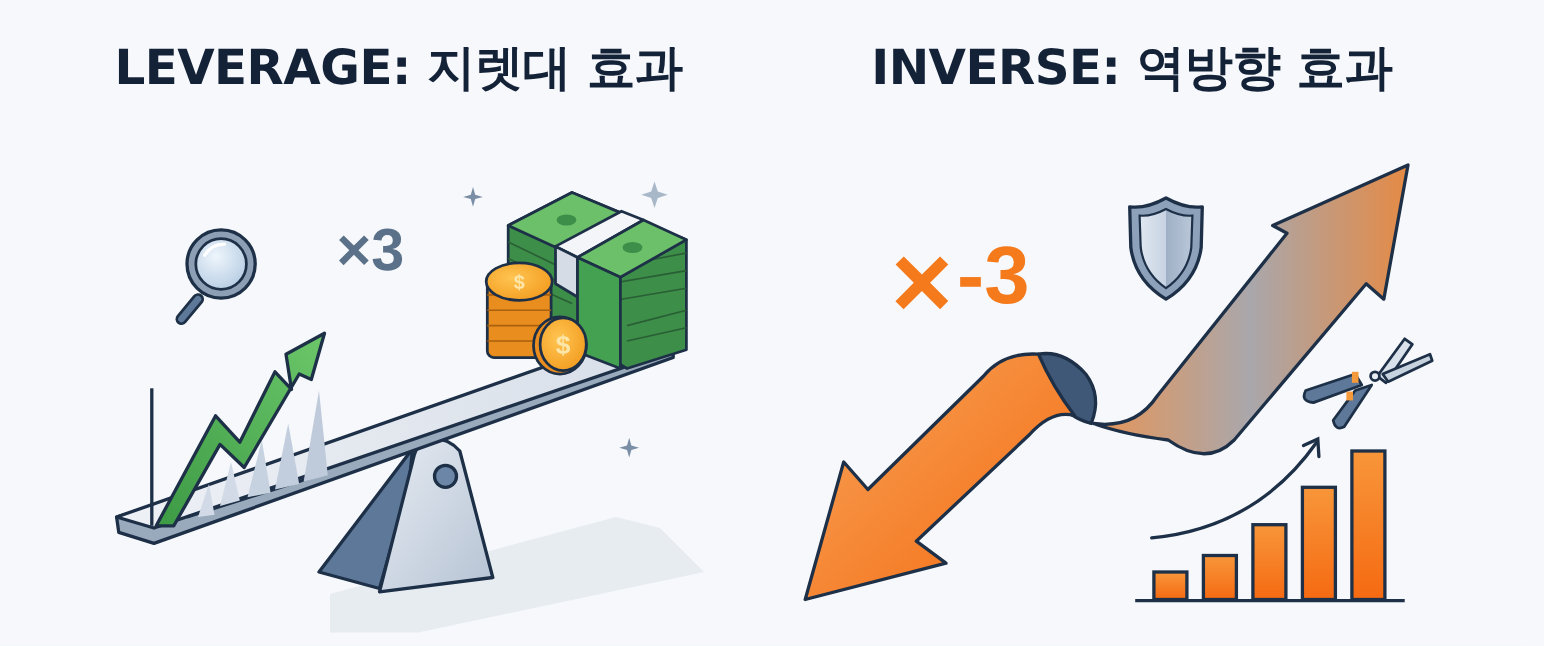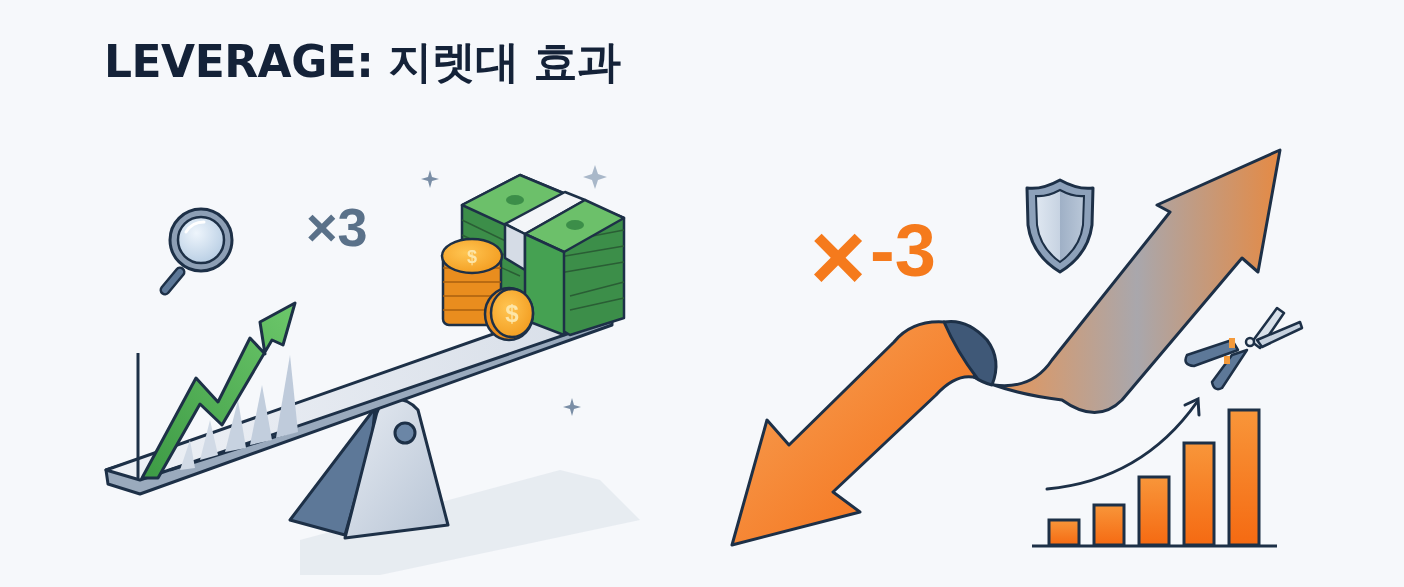--- a/index.html
+++ b/index.html
@@ -122,20 +122,21 @@
       <ellipse cx="509" cy="314" rx="24" ry="26" fill="#e98d1e"></ellipse>
       <ellipse cx="512" cy="313" rx="21" ry="24" fill="url(#coinG)"></ellipse>
       <text x="512" y="322" text-anchor="middle" font-family="Liberation Sans, sans-serif" font-weight="bold" font-size="24" fill="#fde6a8" stroke="none">$</text>
     </g>
   </svg>
 
   <div class="mult lev">×3</div>
 </div>
 
 <div class="panel right">
+  <div class="title">INVERSE: 역방향 효과</div>
 
   <svg class="art" width="702" height="587" viewBox="0 0 702 587">
     <defs>
       <linearGradient id="orangeA" x1="0" y1="0" x2="1" y2="1">
         <stop offset="0" stop-color="#f6a45a"></stop>
         <stop offset="1" stop-color="#f56a10"></stop>
       </linearGradient>
       <linearGradient id="ribbon" x1="0" y1="0" x2="1" y2="0">
         <stop offset="0" stop-color="#e79556"></stop>
         <stop offset="0.5" stop-color="#a9a7ac"></stop>

